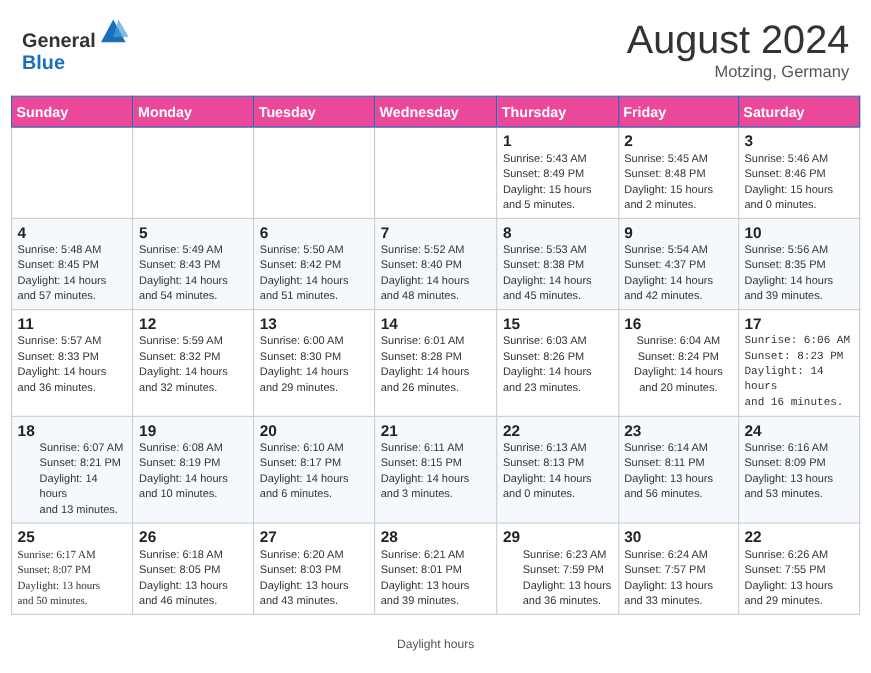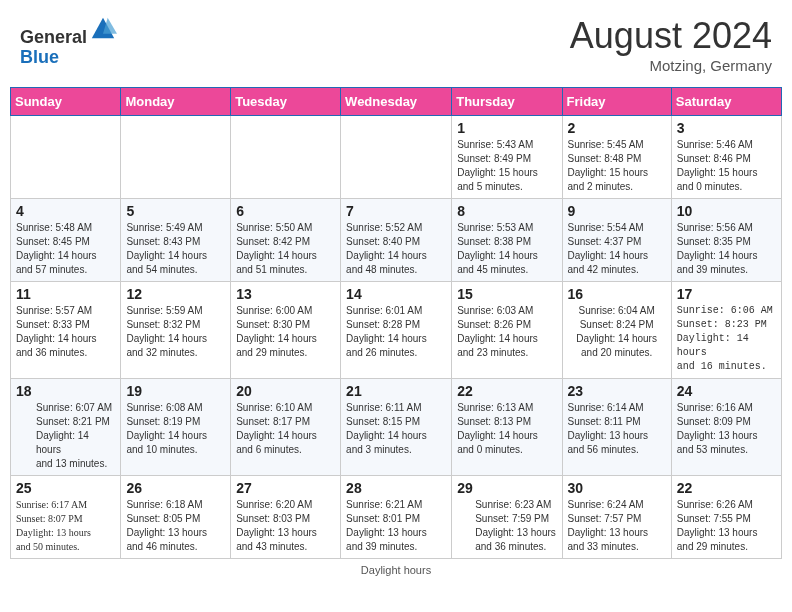--- a/index.html
+++ b/index.html
@@ -81,21 +81,21 @@
       font-size: 10px;
       line-height: 1.4;
     }
     .empty-cell {
       background: #fff !important;
     }
     .footer-note {
       font-size: 11px;
       color: #555;
       text-align: center;
-      margin-top: 5px;
+      margin-top: 21px;
     }
   </style>
 </head>
 <body>
 
 <div class="header">
   <div class="logo">
     <div>
       <div class="logo-text">
         <span class="logo-general">General</span><svg class="logo-icon" viewBox="0 0 30 30">

